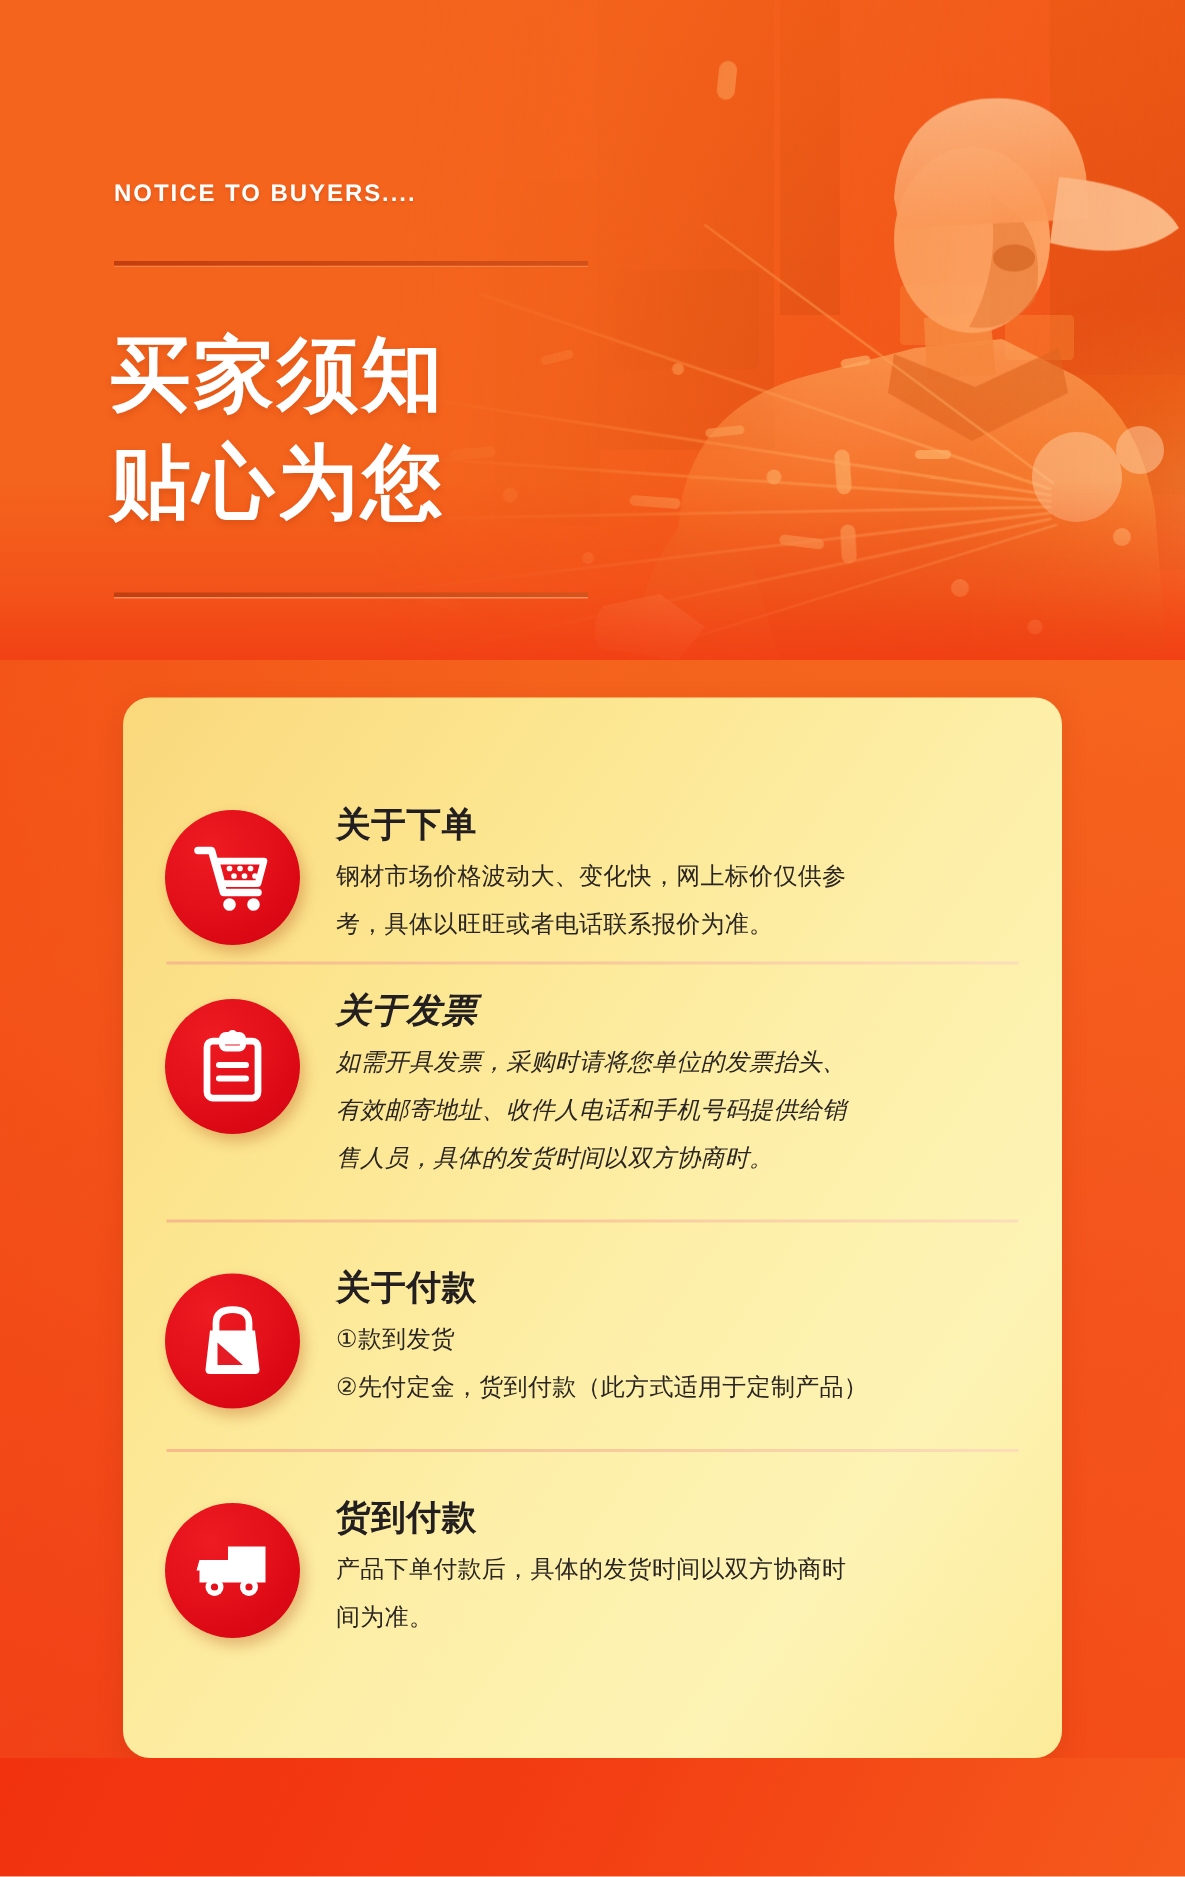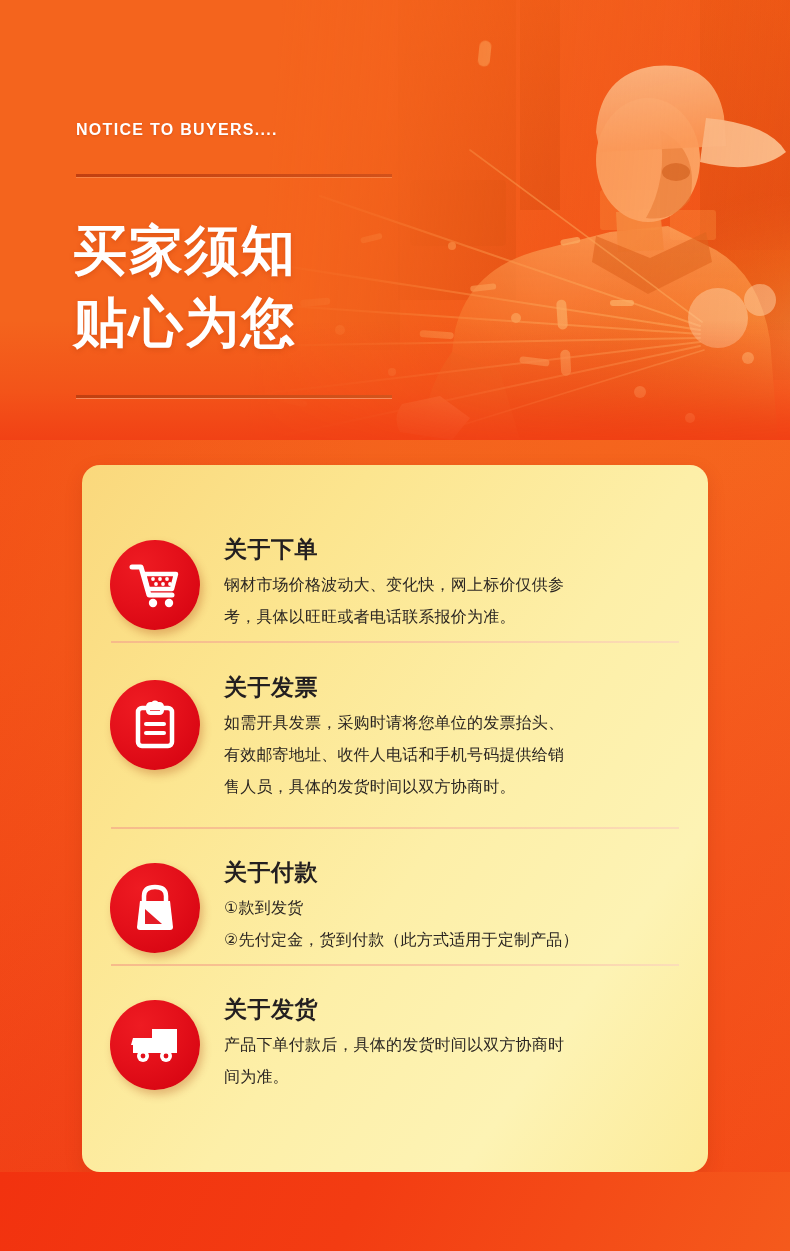--- a/index.html
+++ b/index.html
@@ -70,22 +70,22 @@
     position:absolute; left:82px; top:465px; width:626px; height:707px;
     border-radius:18px;
     background:linear-gradient(125deg,#FAD87C 0%,#FCE58F 26%,#FDEFA8 55%,#FDF3B4 78%,#FCEB9A 100%);
     box-shadow:0 6px 18px rgba(150,30,0,.16);
     overflow:hidden;
   }
   .card-inner { position:absolute; inset:0; padding:0 28px; }
 
   .row { position:relative; display:flex; align-items:flex-start; }
   .row-order    { padding-top:48px;  padding-bottom:8px;margin-top:19px; }
-  .row-invoice  { padding-top:27px;  padding-bottom:24px; }
-  .row-payment  { padding-top:26px;  padding-bottom:8px; }
+  .row-invoice  { padding-top:13px;  padding-bottom:24px;font-style:italic; }
+  .row-payment  { padding-top:26px;  padding-bottom:24px; }
   .row-delivery { padding-top:26px;  padding-bottom:24px; }
 
   .divider {
     height:2px; margin:0 1px;
     background:linear-gradient(to right,#F6B98A 0%,#F8C79B 50%,#FBDDB9 100%);
     opacity:.95;
   }
 
   
   .badge-wrap { flex:0 0 96px; position:relative; }
@@ -342,21 +342,21 @@
               <path d="M9 15 H24 V30 H5 V20 Z" fill="#fff"></path>
               <path d="M5 15 H9 V22 H3 Z" fill="#fff"></path>
               <circle cx="15" cy="33" r="6" fill="#fff"></circle>
               <circle cx="15" cy="33" r="2.4" fill="#E4101A"></circle>
               <circle cx="38" cy="33" r="6" fill="#fff"></circle>
               <circle cx="38" cy="33" r="2.4" fill="#E4101A"></circle>
             </svg>
           </div>
         </div>
         <div class="txt">
-          <div class="row-title">关于发货</div>
+          <div class="row-title">货到付款</div>
           <div class="row-body">
             <span class="bline">产品下单付款后，具体的发货时间以双方协商时</span>
             <span class="bline">间为准。</span>
           </div>
         </div>
       </div>
 
     </div>
   </div>
 

